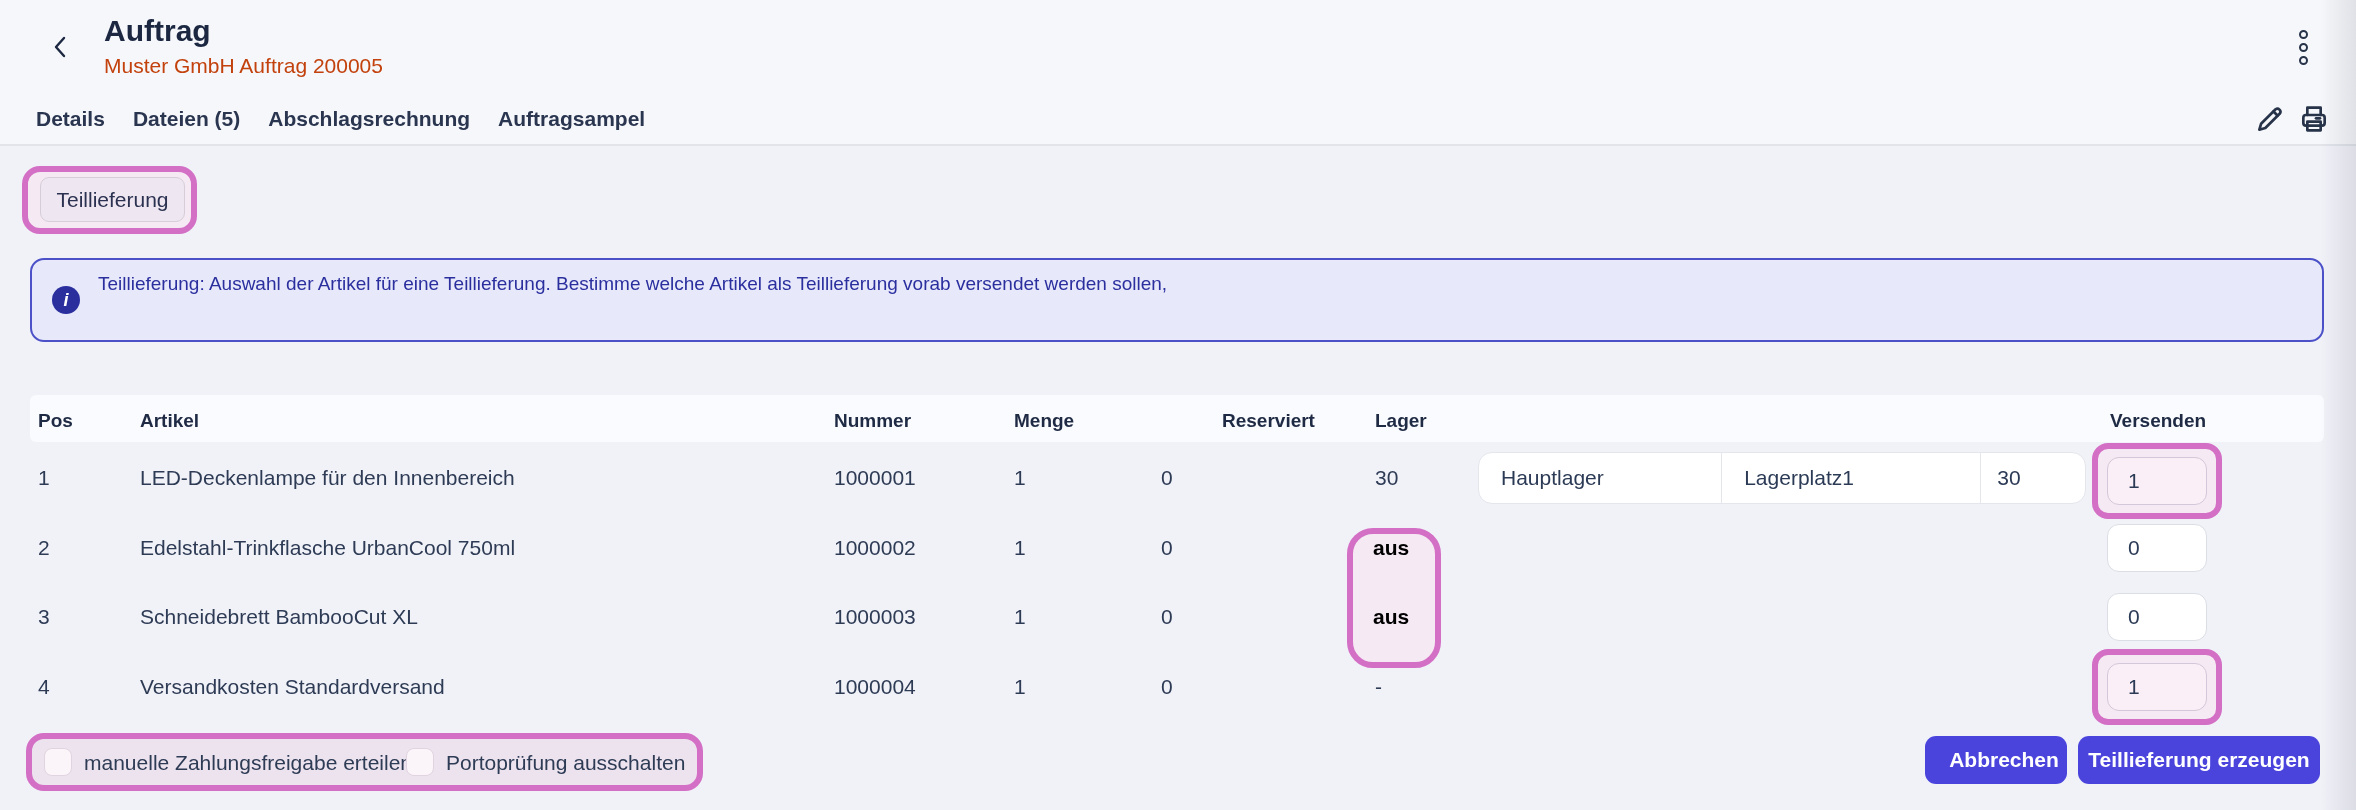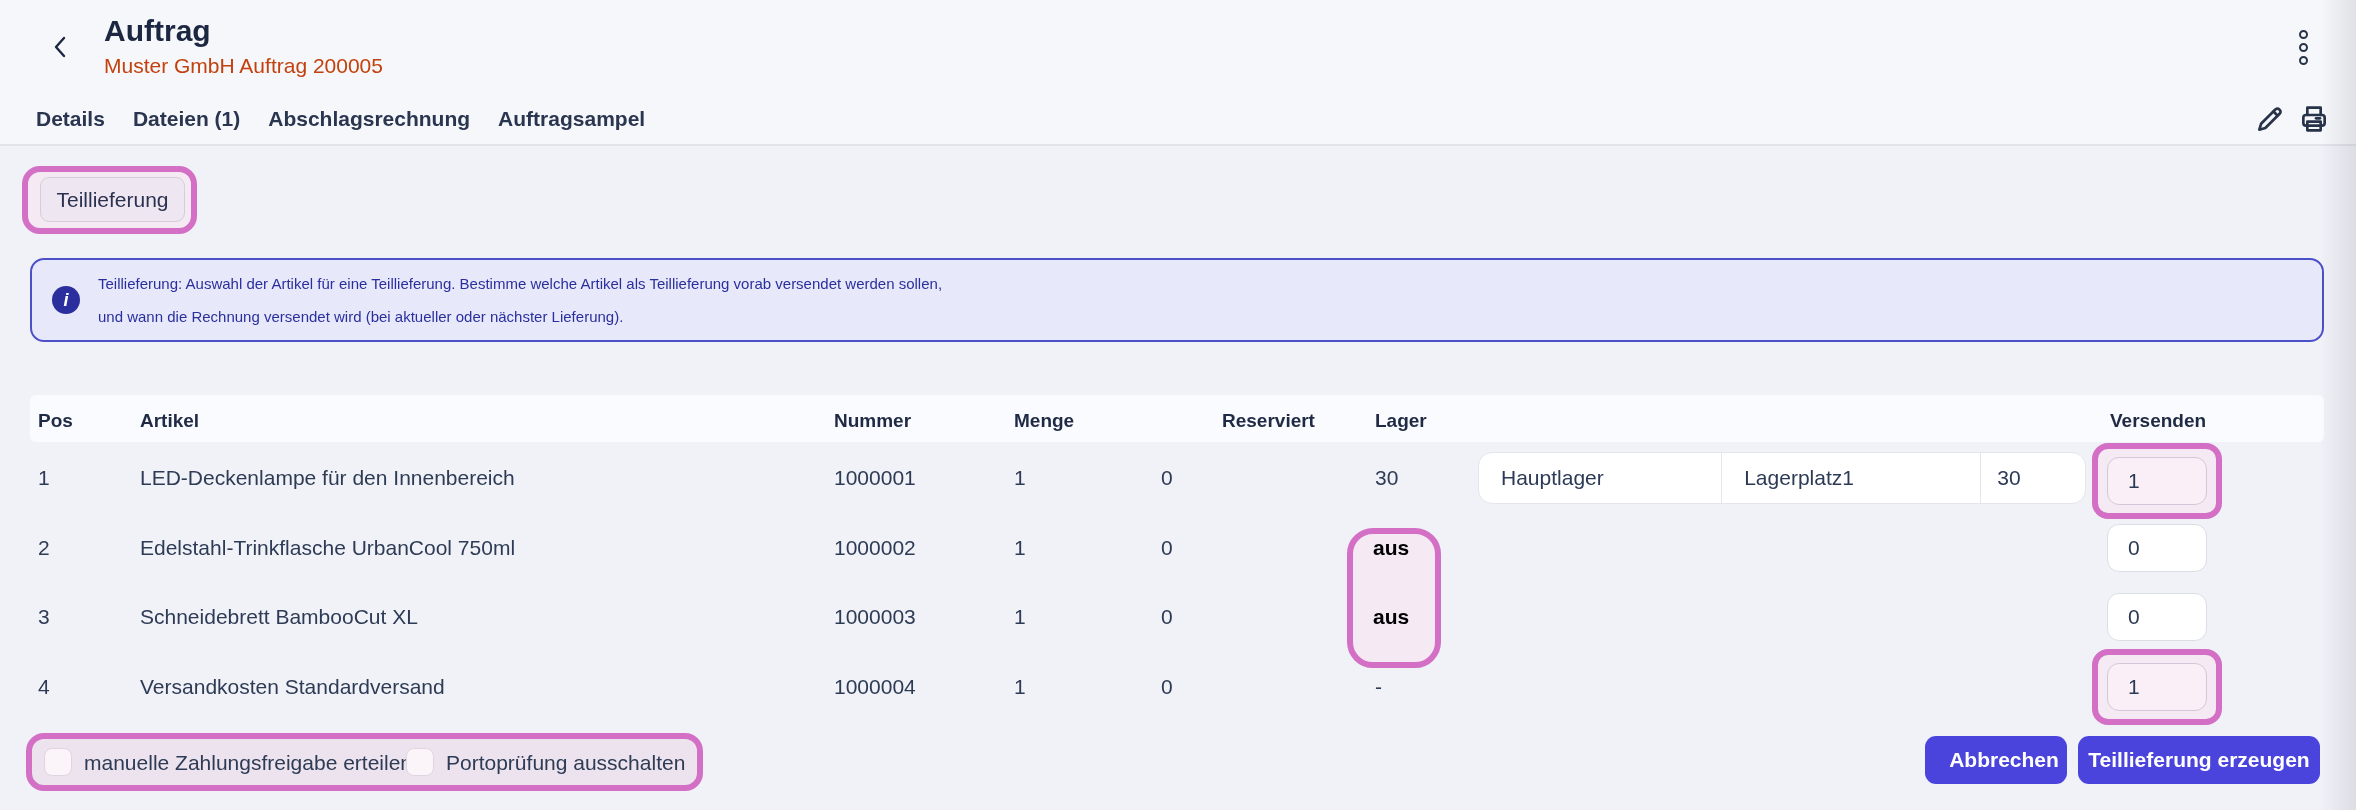--- a/index.html
+++ b/index.html
@@ -45,21 +45,21 @@
   
   .info-banner {
     position:absolute; left:30px; top:258px; width:2294px; height:84px;
     background:#e7e9fb; border:2px solid #4d51c8; border-radius:14px;
   }
   .info-icon {
     position:absolute; left:52px; top:286px; width:28px; height:28px; border-radius:50%;
     background:#2b2f9e; color:#ffffff; font-size:18px; font-weight:700;
     display:flex; align-items:center; justify-content:center; font-style:italic;
   }
-  .info-text { position:absolute; left:98px; top:267px; font-size:15px; line-height:33px; color:#2b2f9e; }
+  .info-text { position:absolute; left:98px; top:267px; font-size:19px; line-height:33px; color:#2b2f9e; }
 
   
   .thead-strip {
     position:absolute; left:30px; top:395px; width:2294px; height:47px;
     background:#fafbfe; border-radius:6px;
   }
   .th { position:absolute; font-size:19px; font-weight:700; color:#1f2a44; line-height:24px; top:409px; }
   .td { position:absolute; font-size:21px; color:#2e3b55; line-height:24px; }
   .td-aus { color:#000000; font-weight:700; }
 
@@ -116,21 +116,21 @@
   <div class="page-title">Auftrag</div>
   <div class="page-subtitle">Muster GmbH Auftrag 200005</div>
   <div class="kebab">
     <span></span>
     <span></span>
     <span></span>
   </div>
 
   <div class="tabs">
     <div class="tab">Details</div>
-    <div class="tab">Dateien (1)</div>
+    <div class="tab">Dateien (5)</div>
     <div class="tab">Abschlagsrechnung</div>
     <div class="tab">Auftragsampel</div>
   </div>
 
   <div class="icon-btn" style="left:2254px; top:103px;">
     <svg viewBox="0 0 24 24">
       <path d="M4 20l1.3-4.4L16.2 4.7a2.3 2.3 0 0 1 3.2 3.2L8.5 18.8 4 20z"></path>
       <path d="M14.6 6.4l3 3"></path>
     </svg>
   </div>
@@ -144,21 +144,20 @@
   </div>
 </div>
 
 <div class="hl-ring" style="left:22px; top:166px; width:175px; height:68px;"></div>
 <div class="teillieferung-btn">Teillieferung</div>
 
 <div class="info-banner"></div>
 <div class="info-icon">i</div>
 <div class="info-text">
   <div>Teillieferung: Auswahl der Artikel für eine Teillieferung. Bestimme welche Artikel als Teillieferung vorab versendet werden sollen,</div>
-  <div>und wann die Rechnung versendet wird (bei aktueller oder nächster Lieferung).</div>
 </div>
 
 <div class="thead-strip"></div>
 <div class="th" style="left:38px;">Pos</div>
 <div class="th" style="left:140px;">Artikel</div>
 <div class="th" style="left:834px;">Nummer</div>
 <div class="th" style="left:1014px;">Menge</div>
 <div class="th" style="left:1222px;">Reserviert</div>
 <div class="th" style="left:1375px;">Lager</div>
 <div class="th" style="left:2110px;">Versenden</div>

